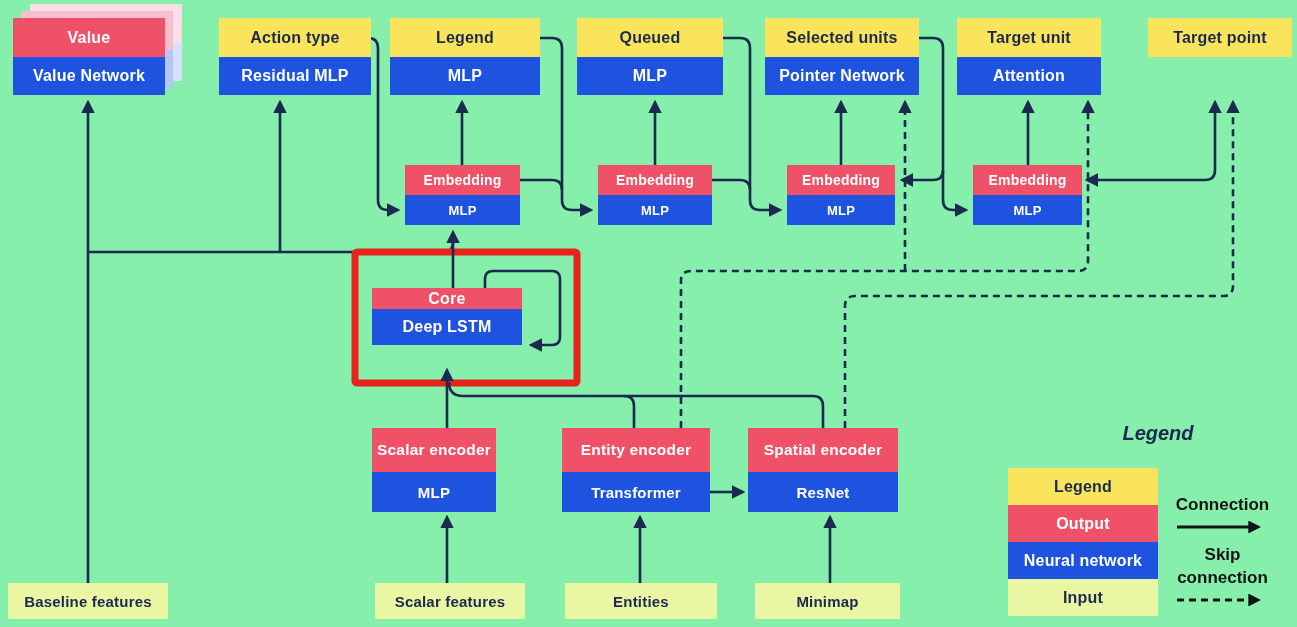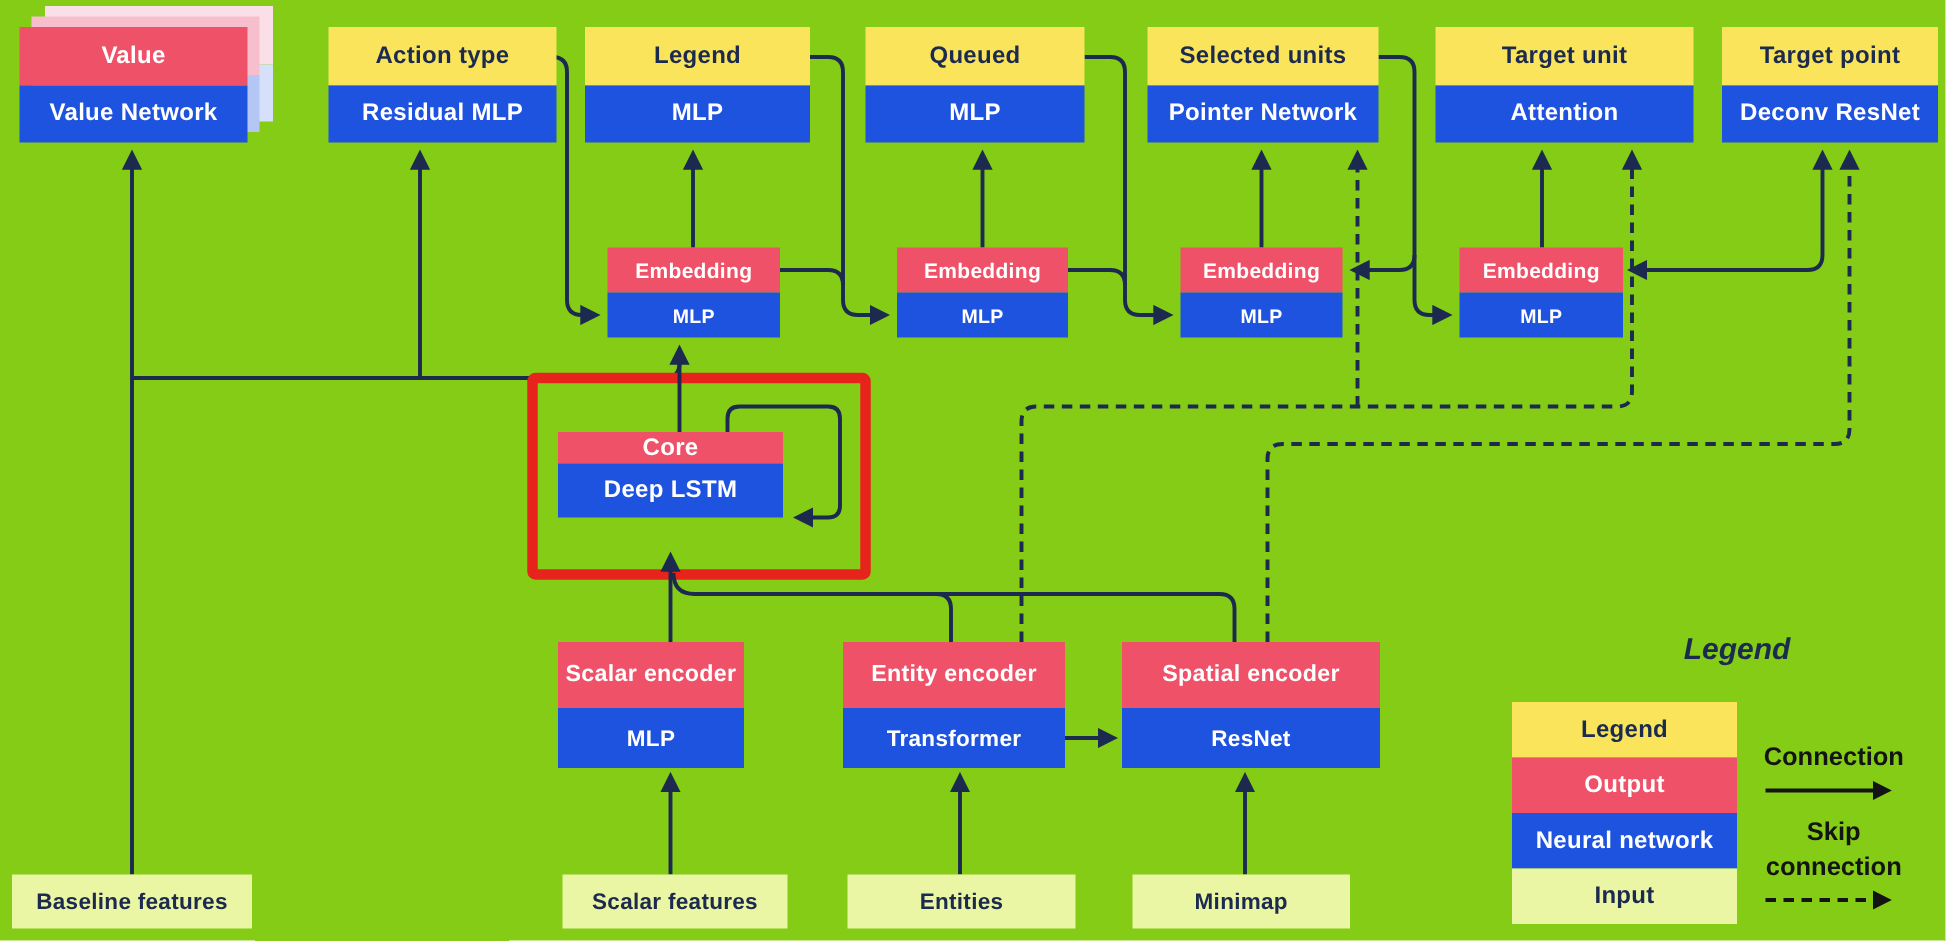--- a/index.html
+++ b/index.html
@@ -3,21 +3,21 @@
 <meta charset="utf-8">
 <style>
   :root{
     --yellow:#f9e45c; --pink:#ef5168; --blue:#1e53e0; --input:#eaf6a4;
     --navy:#1b2a4e; --black:#141414; --red:#e6241c;
     --shadow1_pink:#f7bfce; --shadow1_blue:#b3c6f4;
     --shadow2_pink:#fbdfe8; --shadow2_blue:#d7e0fa;
   }
   html,body{margin:0;padding:0;background:#fff;}
   #canvas{
-    position:relative;width:1297px;height:627px;background:#84cc16;
+    position:relative;width:1297px;height:627px;background:#86efac;
     font-family:"Liberation Sans", sans-serif;overflow:hidden;
   }
   #wires{position:absolute;left:0;top:0;z-index:1;}
   .node{position:absolute;z-index:2;display:flex;flex-direction:column;}
   .row{display:flex;align-items:center;justify-content:center;
        font-weight:bold;letter-spacing:.2px;}
   .c-action{background:var(--yellow);color:var(--navy);}
   .c-output{background:var(--pink);color:#fff;}
   .c-net{background:var(--blue);color:#fff;}
   .c-input{background:var(--input);color:var(--navy);}
@@ -132,28 +132,27 @@
   <div class="node head" style="left:577px;top:18px;width:146px;">
     <div class="row r1 c-action">Queued</div>
     <div class="row r2 c-net">MLP</div>
   </div>
 
   <div class="node head" style="left:765px;top:18px;width:154px;">
     <div class="row r1 c-action">Selected units</div>
     <div class="row r2 c-net">Pointer Network</div>
   </div>
 
-  <div class="node head" style="left:957px;top:18px;width:172px;">
+  <div class="node head" style="left:957px;top:18px;width:144px;">
     <div class="row r1 c-action">Target unit</div>
     <div class="row r2 c-net">Attention</div>
   </div>
 
   <div class="node head" style="left:1148px;top:18px;width:144px;">
     <div class="row r1 c-action">Target point</div>
-    <div class="row r2 c-net">Deconv ResNet</div>
   </div>
 
   <div class="node emb" style="left:405px;top:165px;width:115px;">
     <div class="row r1 c-output">Embedding</div>
     <div class="row r2 c-net">MLP</div>
   </div>
   <div class="node emb" style="left:598px;top:165px;width:114px;">
     <div class="row r1 c-output">Embedding</div>
     <div class="row r2 c-net">MLP</div>
   </div>
@@ -172,21 +171,21 @@
   </div>
 
   <div class="node enc" style="left:372px;top:428px;width:124px;">
     <div class="row r1 c-output">Scalar encoder</div>
     <div class="row r2 c-net">MLP</div>
   </div>
   <div class="node enc" style="left:562px;top:428px;width:148px;">
     <div class="row r1 c-output">Entity encoder</div>
     <div class="row r2 c-net">Transformer</div>
   </div>
-  <div class="node enc" style="left:748px;top:428px;width:172px;">
+  <div class="node enc" style="left:748px;top:428px;width:150px;">
     <div class="row r1 c-output">Spatial encoder</div>
     <div class="row r2 c-net">ResNet</div>
   </div>
 
   <div class="node input-node row c-input" style="left:8px;top:583px;width:160px;">Baseline features</div>
   <div class="node input-node row c-input" style="left:375px;top:583px;width:150px;">Scalar features</div>
   <div class="node input-node row c-input" style="left:565px;top:583px;width:152px;">Entities</div>
   <div class="node input-node row c-input" style="left:755px;top:583px;width:145px;">Minimap</div>
 
   <div class="legend-title" style="left:1108px;top:422px;width:100px;">Legend</div>

